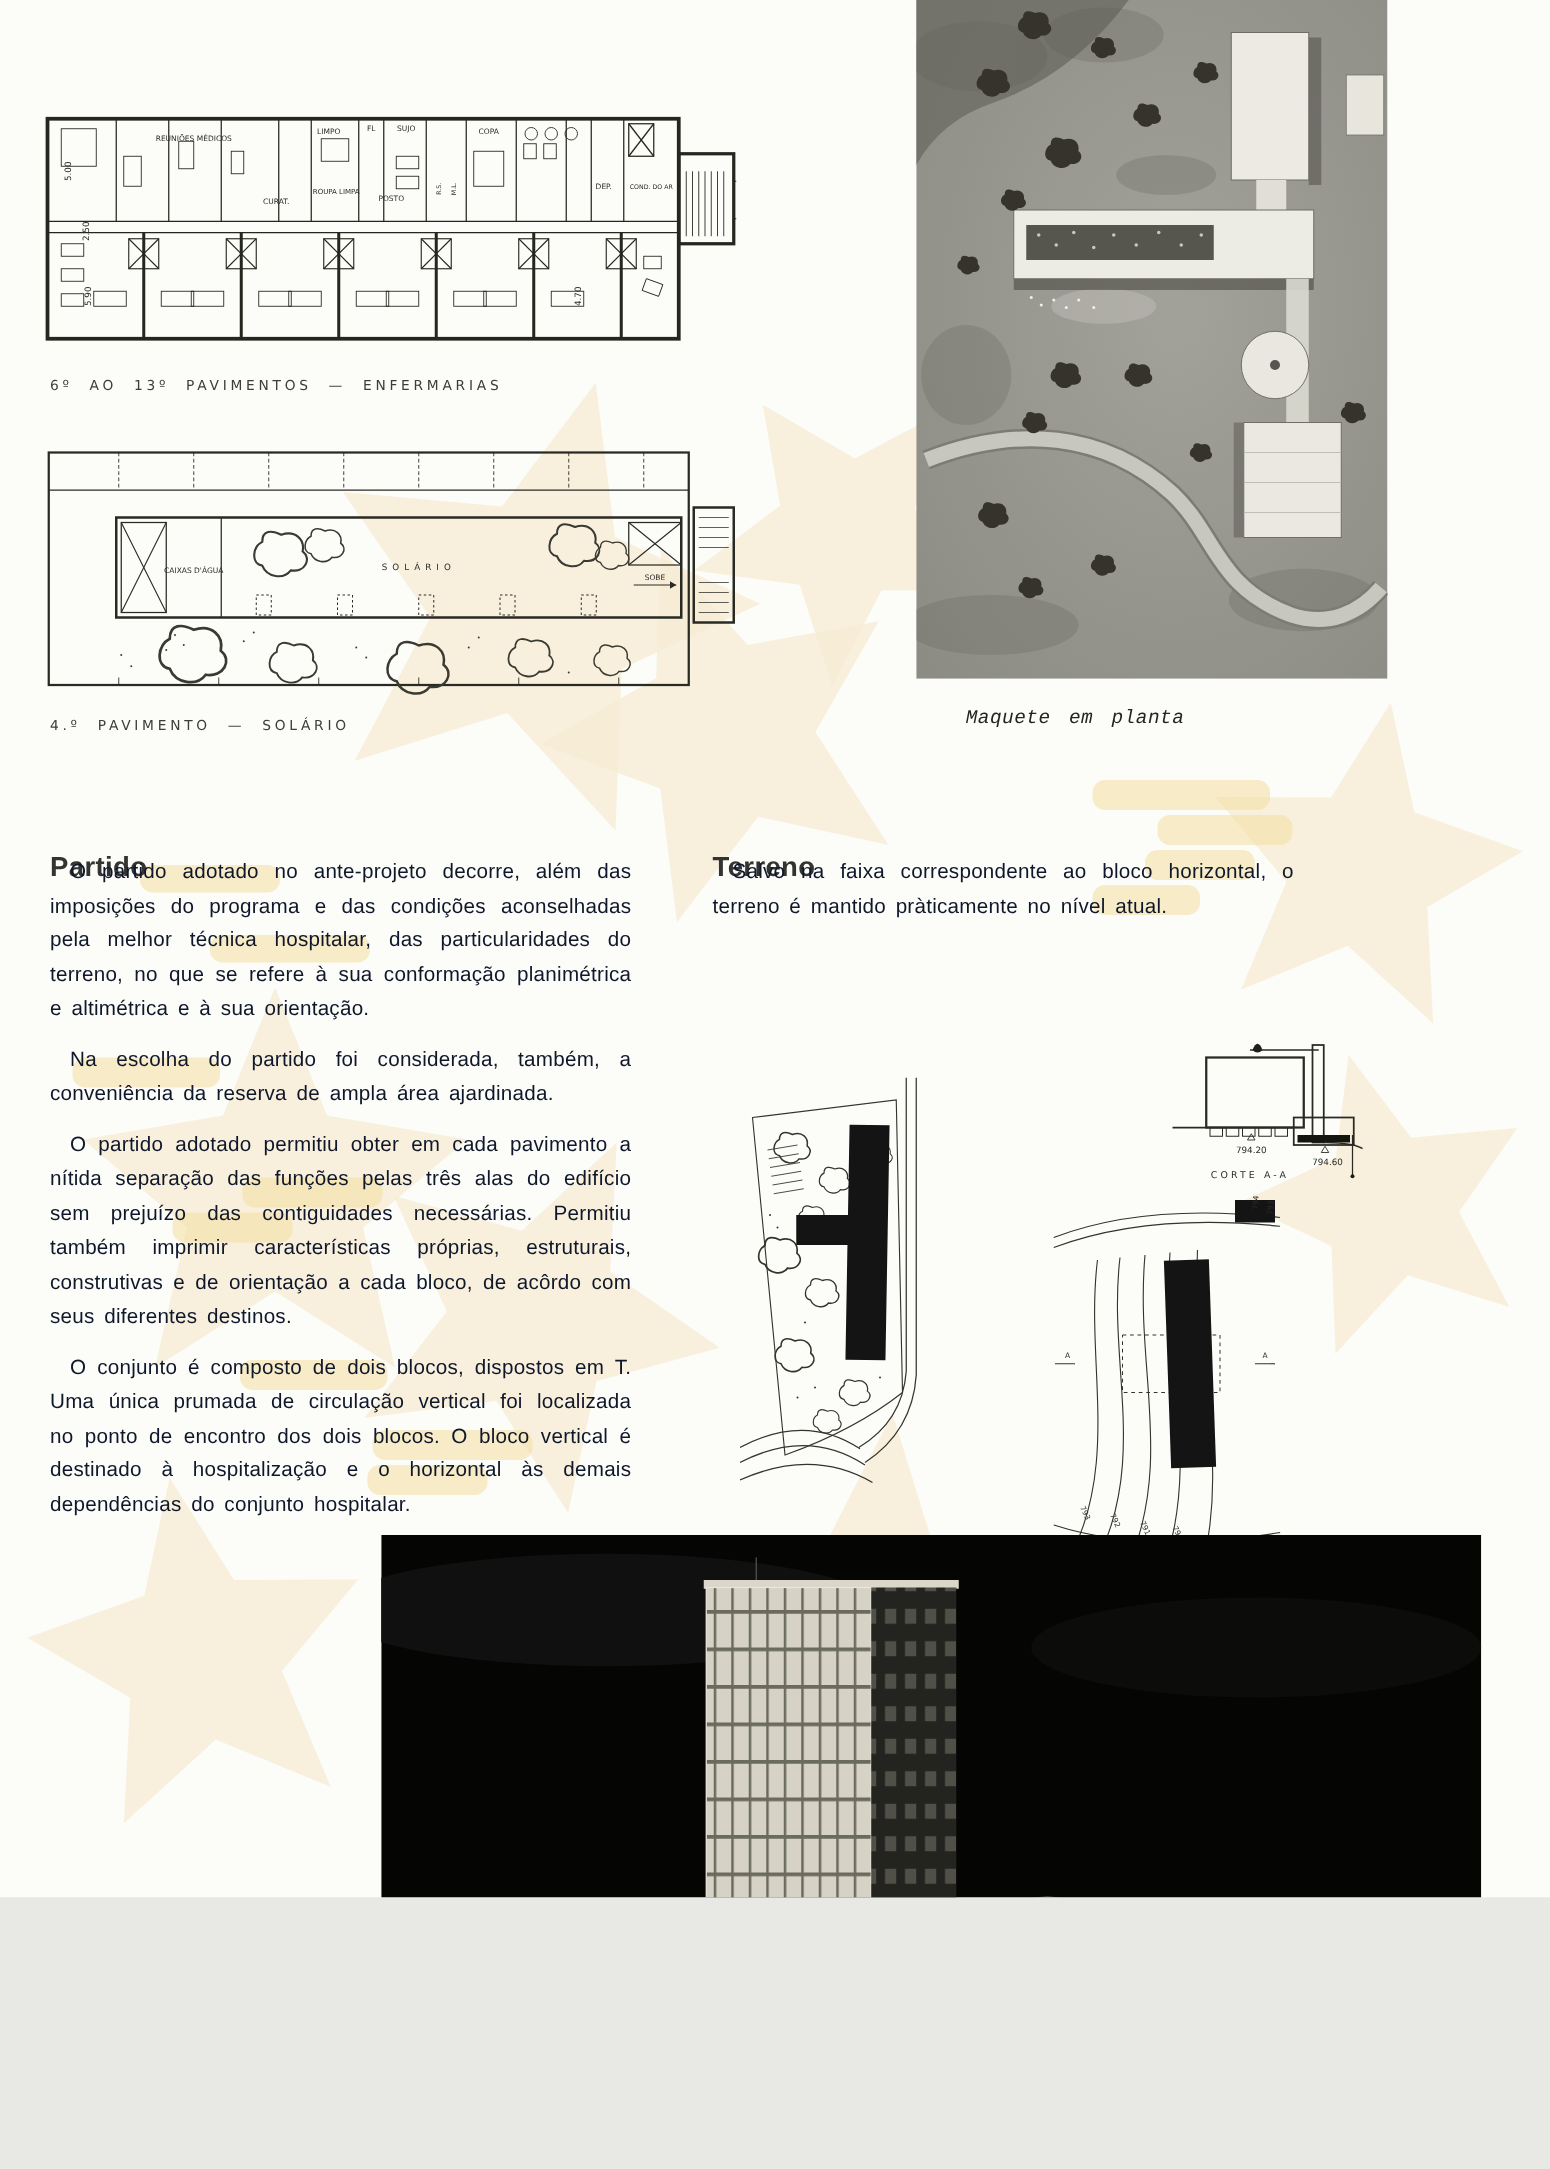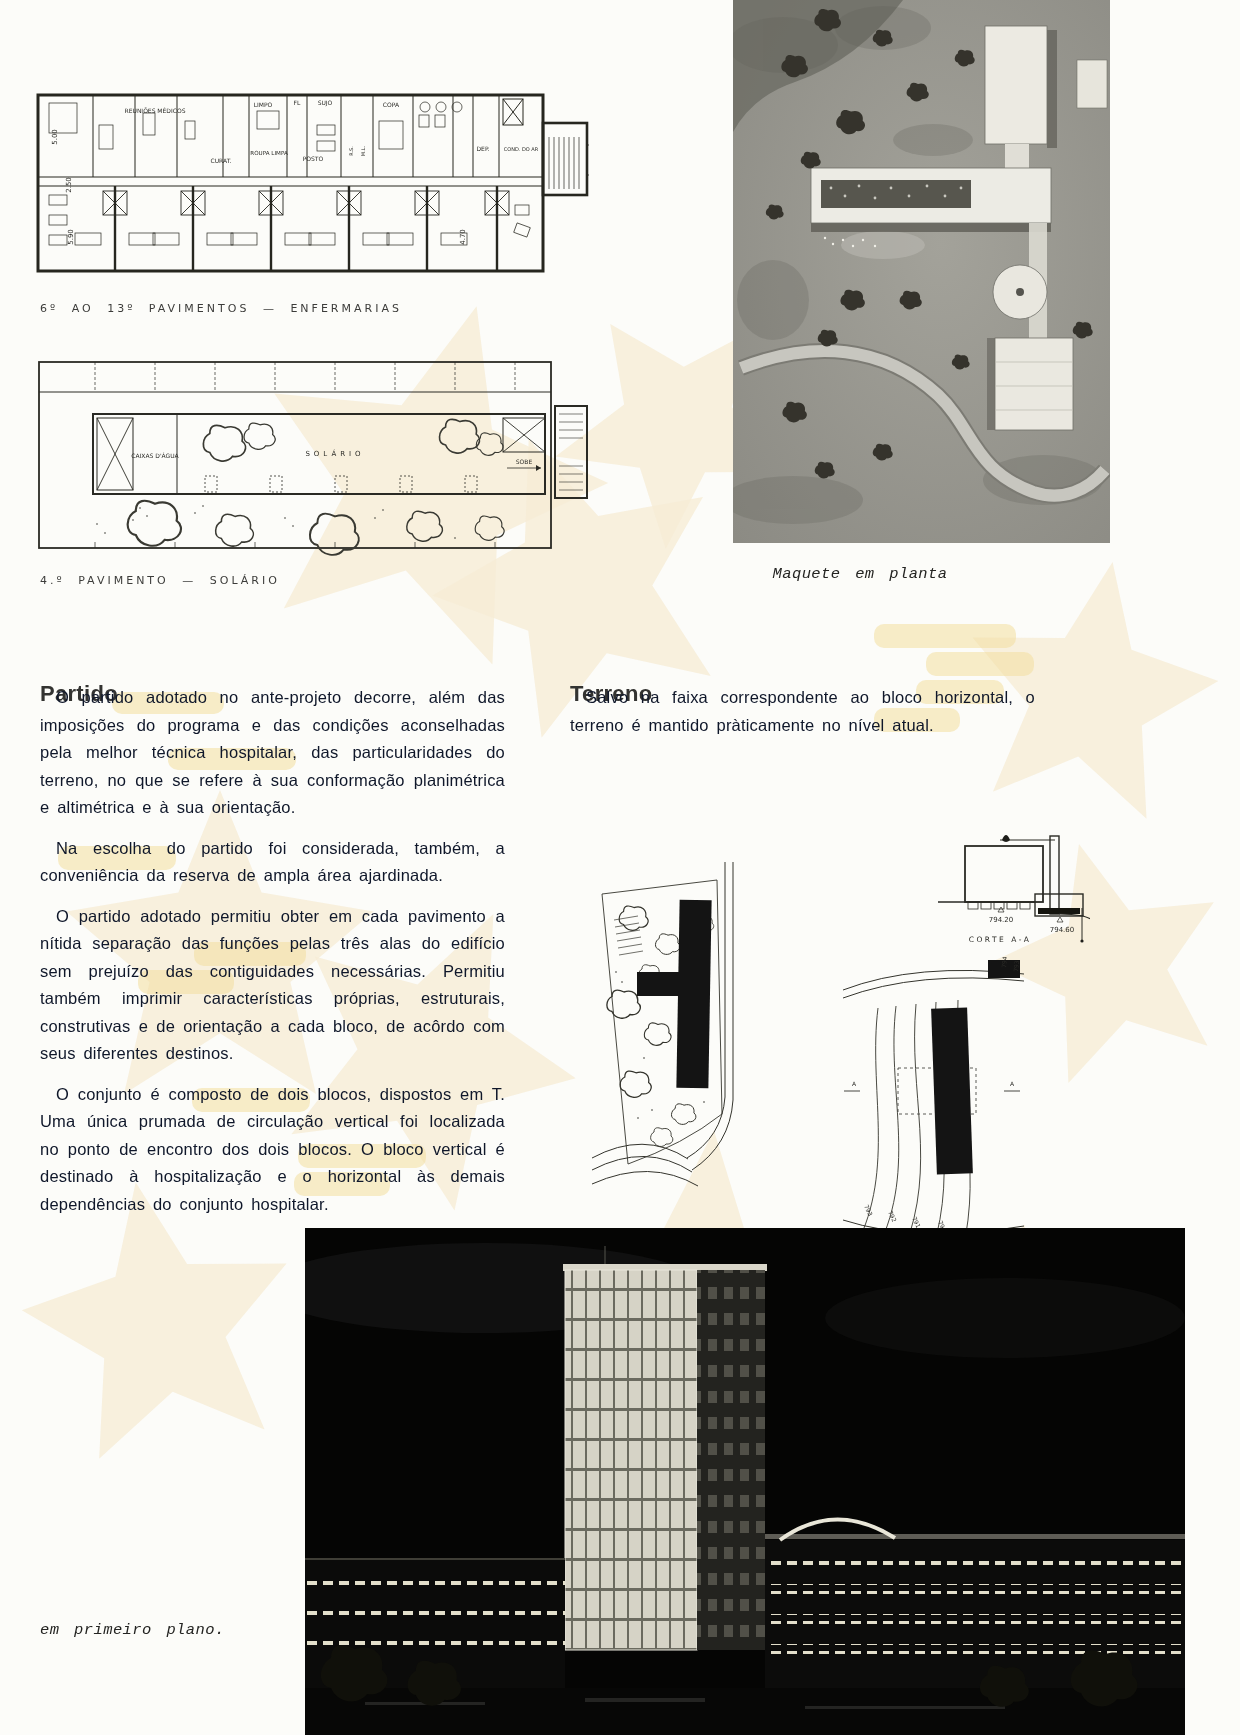--- a/index.html
+++ b/index.html
@@ -1,16 +1,16 @@
 <!DOCTYPE html>
 <html><head>
 <meta charset="utf-8">
 <style>
   html,body{margin:0;padding:0;background:#e8e8e4;}
-  .page{position:relative;width:1240px;height:1735px;margin:0 auto;background:#fcfcf9;
+  .page{position:relative;width:1240px;height:1518px;margin:0 auto;background:#fcfcf9;
         overflow:hidden;font-family:"Liberation Sans",sans-serif;color:#3e3e3c;}
   
   .stain{position:absolute;z-index:0;background:#f6ecd6;opacity:.8;
          clip-path:polygon(50% 0,63% 32%,98% 38%,72% 60%,80% 95%,50% 76%,20% 95%,28% 60%,2% 38%,37% 32%);}
   .hl{position:absolute;z-index:1;background:rgba(243,223,158,.55);border-radius:10px;}
   
   .plan-caption{position:absolute;z-index:2;font-family:"DejaVu Sans",sans-serif;font-size:11px;
                 letter-spacing:3px;word-spacing:7px;color:#3c3c3a;white-space:nowrap;}
   .serif-caption{position:absolute;z-index:2;font-family:Liberation Mono, monospace;font-style:italic;
                  font-size:15.5px;line-height:25px;color:#242422;letter-spacing:.4px;word-spacing:5px;}

